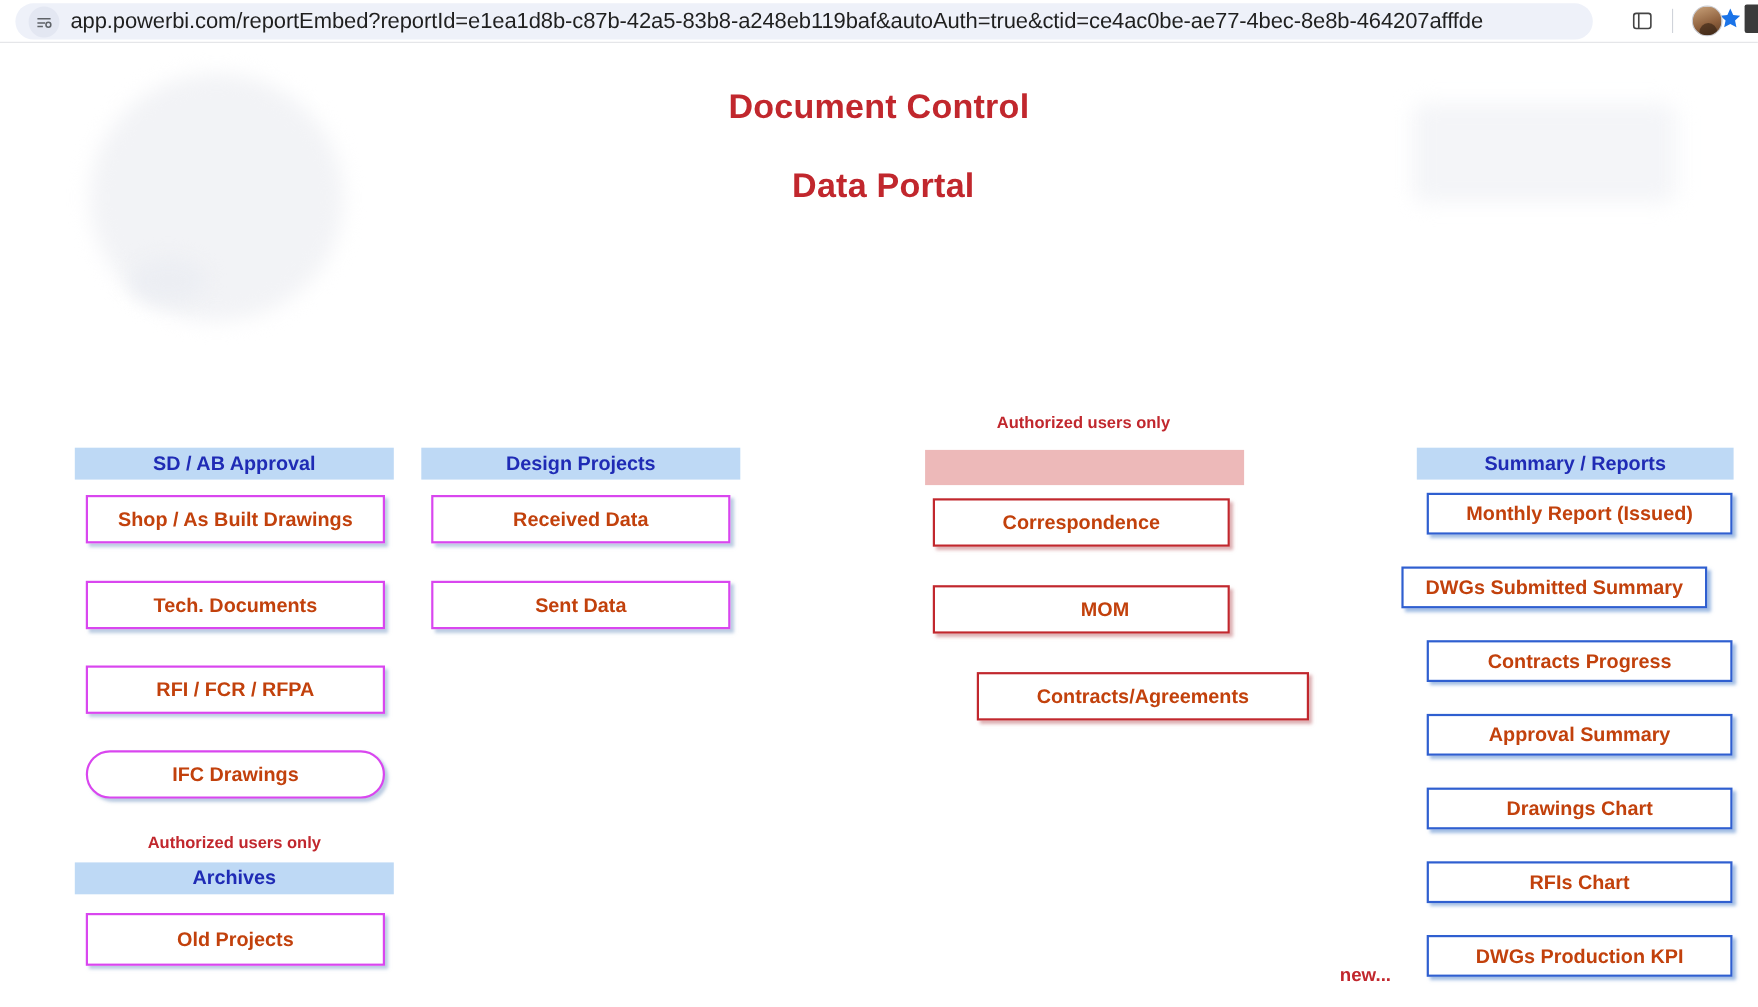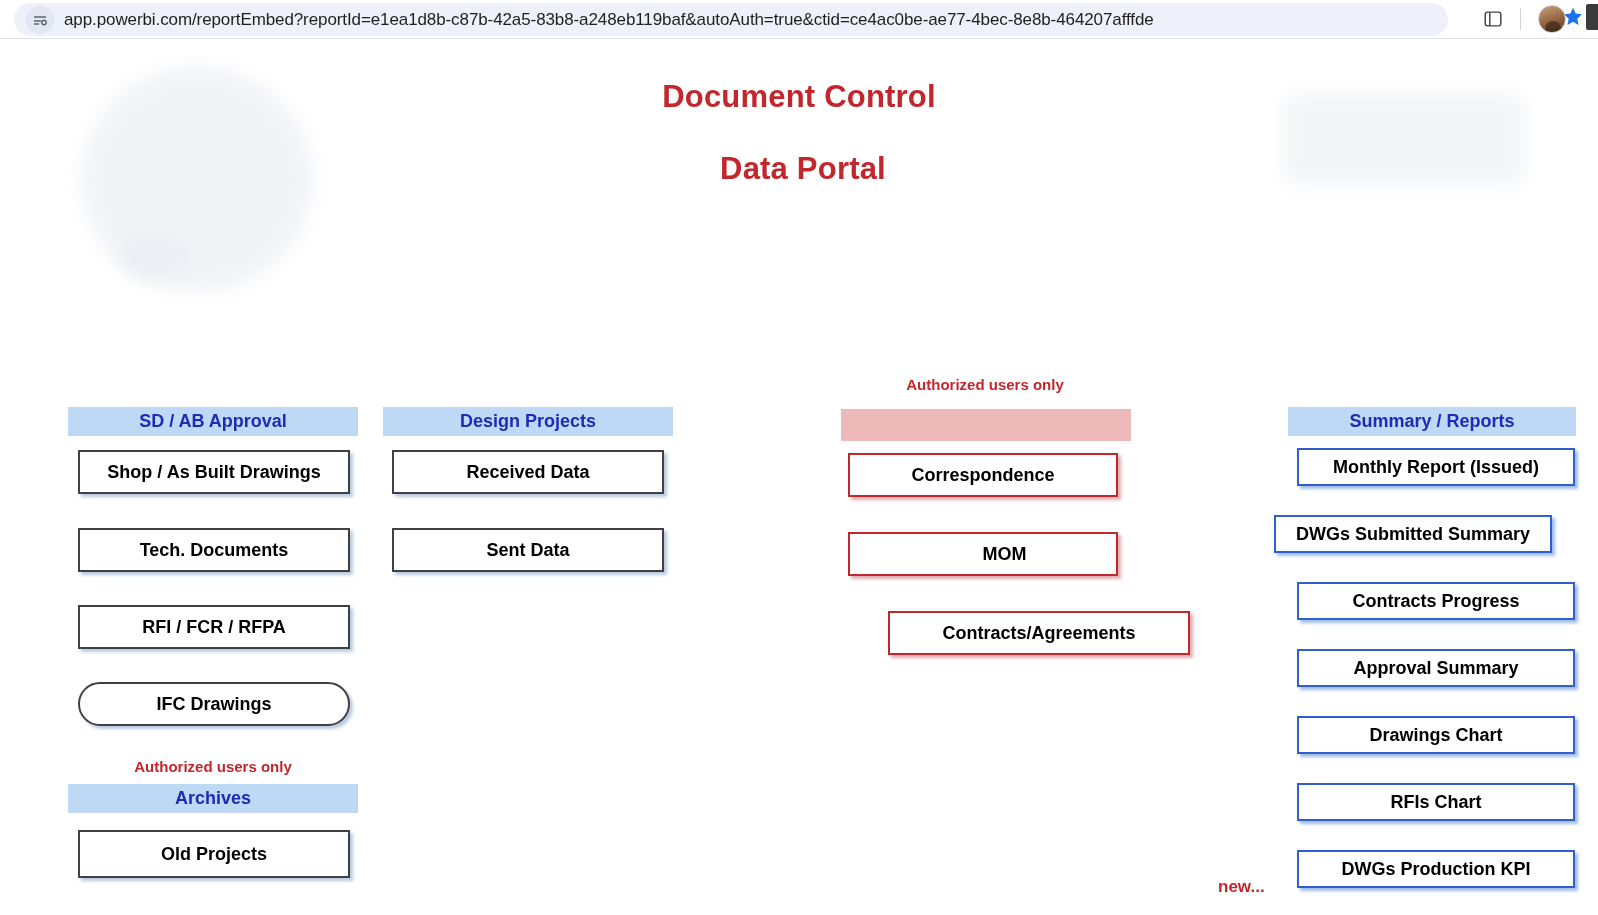--- a/index.html
+++ b/index.html
@@ -41,21 +41,21 @@
     border-radius: 50%;
     background: #e3e7f2;
     display: flex;
     align-items: center;
     justify-content: center;
     flex: none;
     margin-right: 10px;
   }
   .site-info-icon svg { display: block; }
   .url-text {
-    font-size: 17px;
+    font-size: 20px;
     color: #1f1f1f;
     white-space: nowrap;
     overflow: hidden;
     letter-spacing: -0.1px;
   }
   .star-icon {
     position: absolute;
     right: 14px;
     top: 6px;
     width: 22px;
@@ -178,22 +178,22 @@
     font-weight: bold;
     font-size: 18px;
     text-align: center;
     line-height: 29px;
     height: 29px;
   }
 
   .btn {
     position: absolute;
     background: #ffffff;
-    border: 2px solid #404040;
-    color: #000000;
+    border: 2px solid #d946ef;
+    color: #c2410c;
     font-weight: bold;
     font-size: 18px;
     display: flex;
     align-items: center;
     justify-content: center;
     box-shadow: 3px 3px 3px rgba(130,160,200,0.55);
     cursor: pointer;
     user-select: none;
   }
   .btn.red { border-color: #c1272d; box-shadow: 3px 3px 3px rgba(196,120,125,0.6); }

